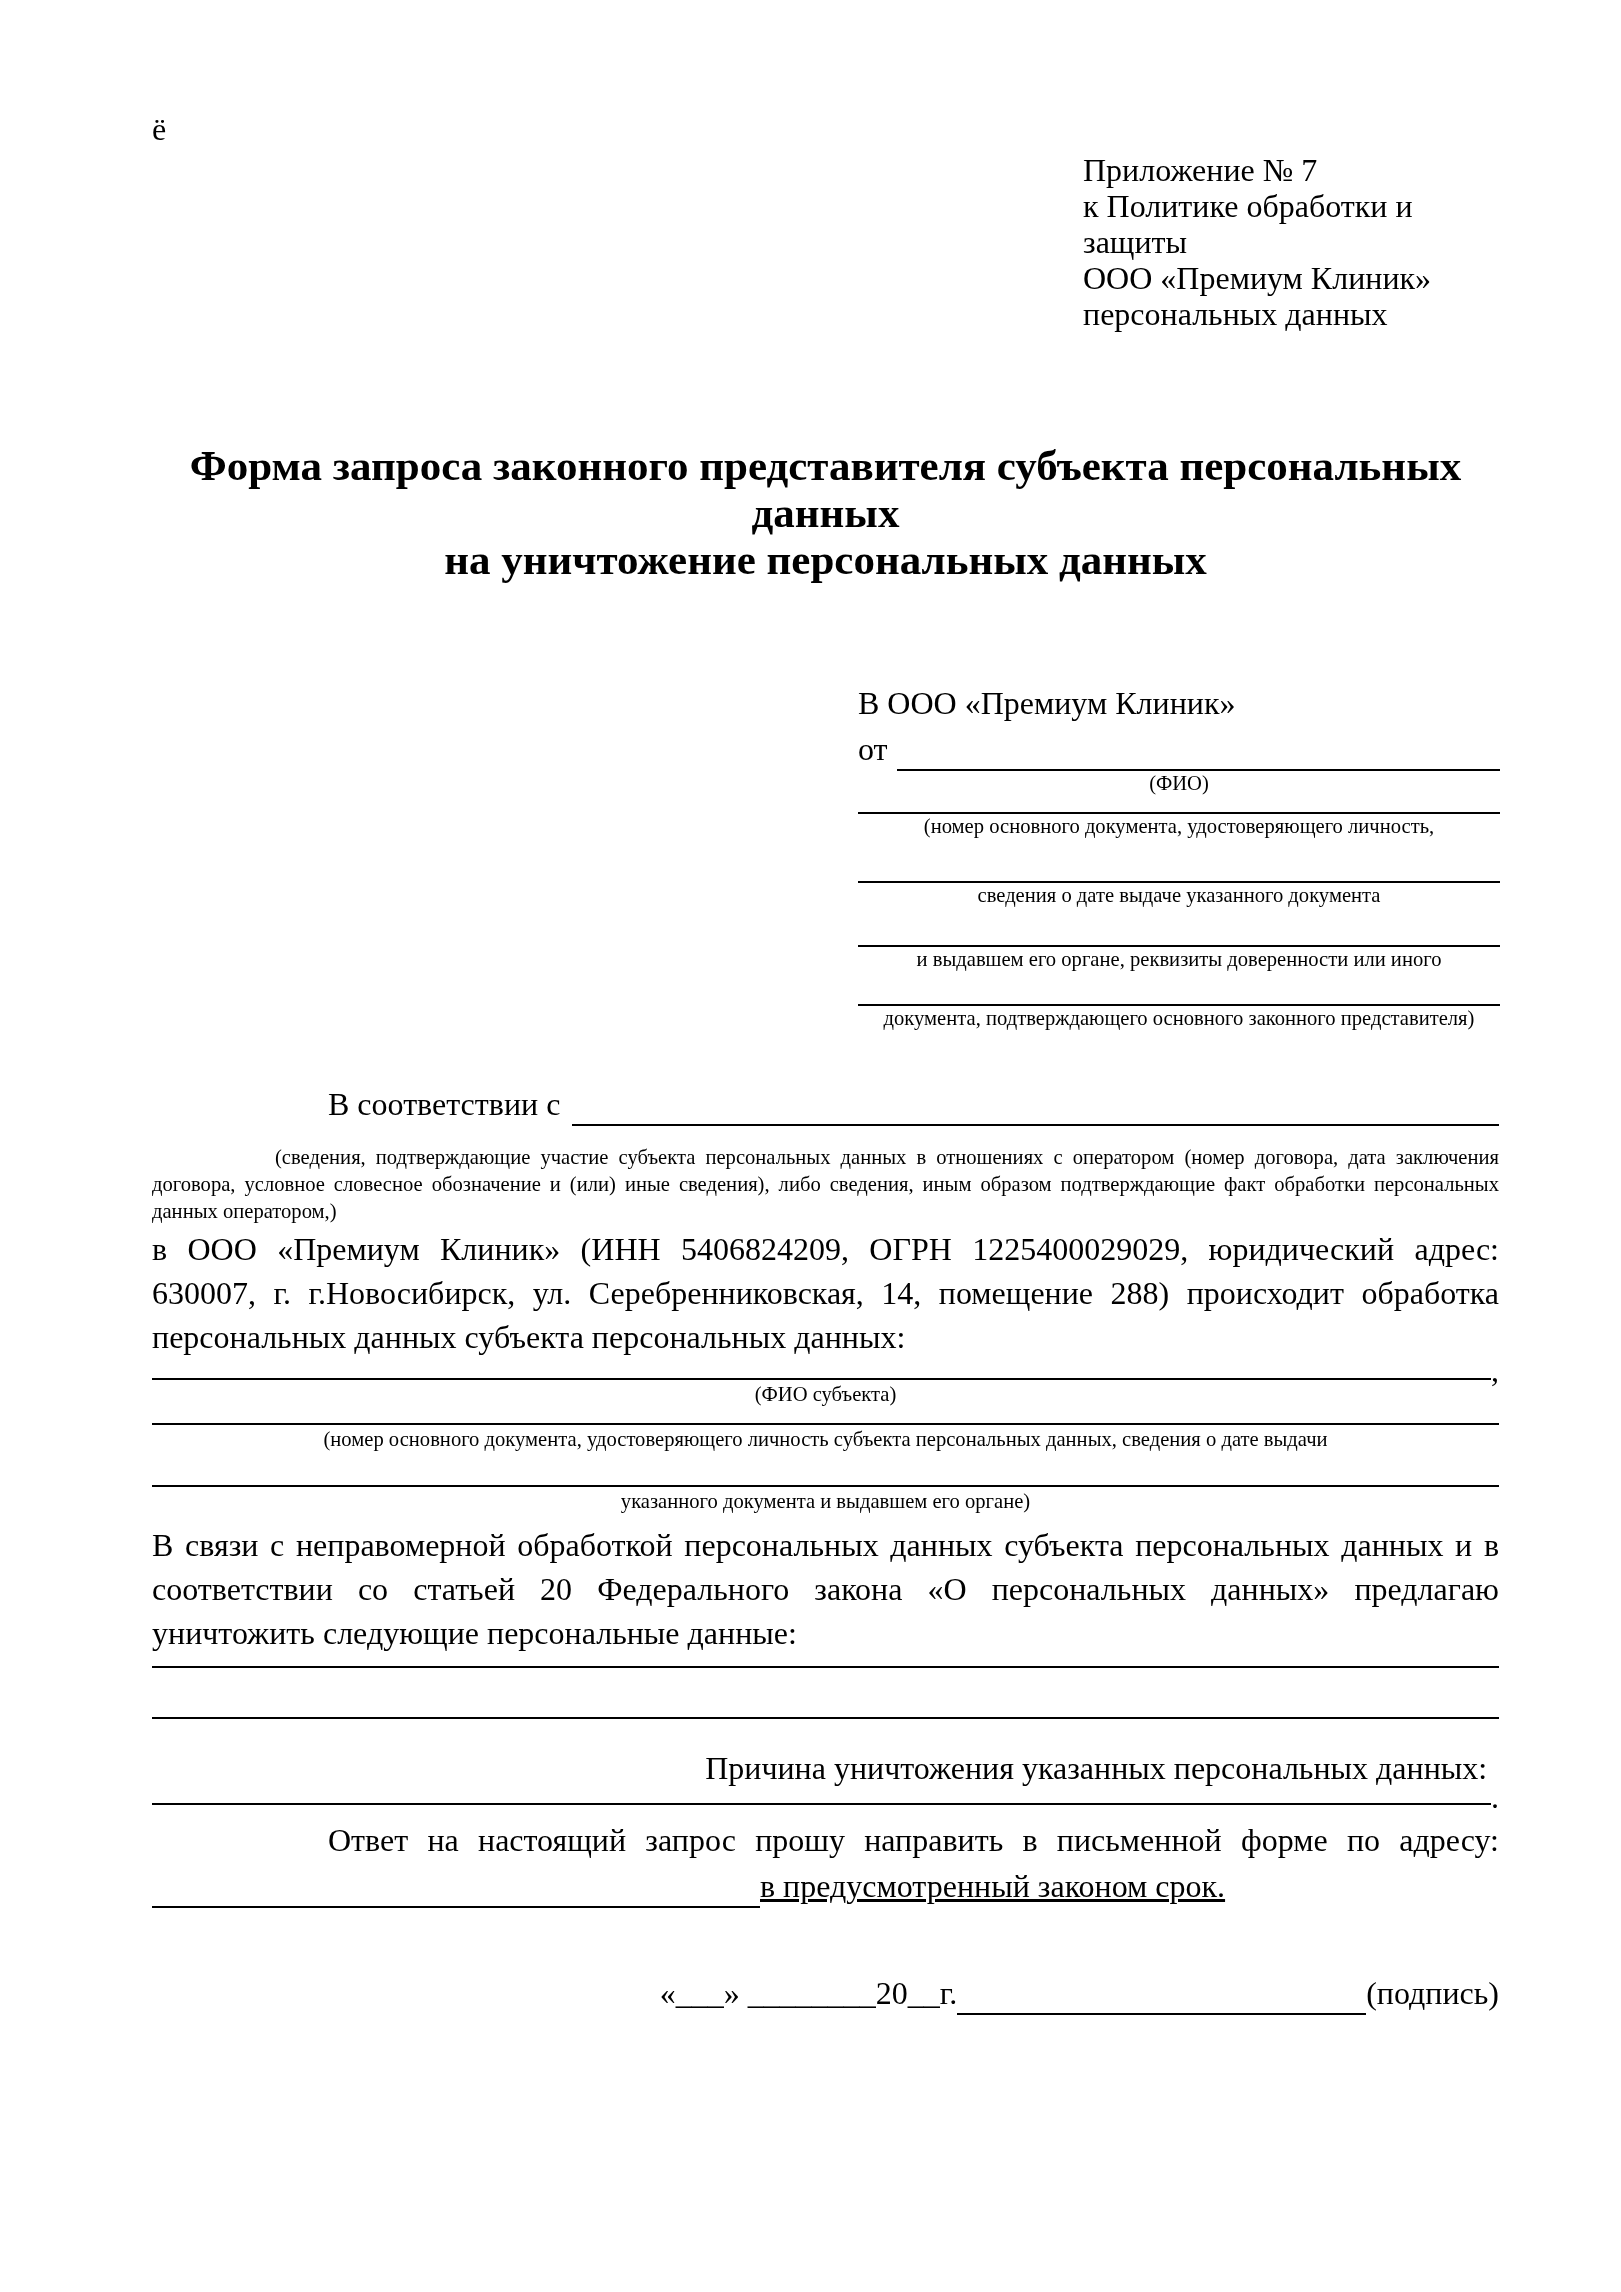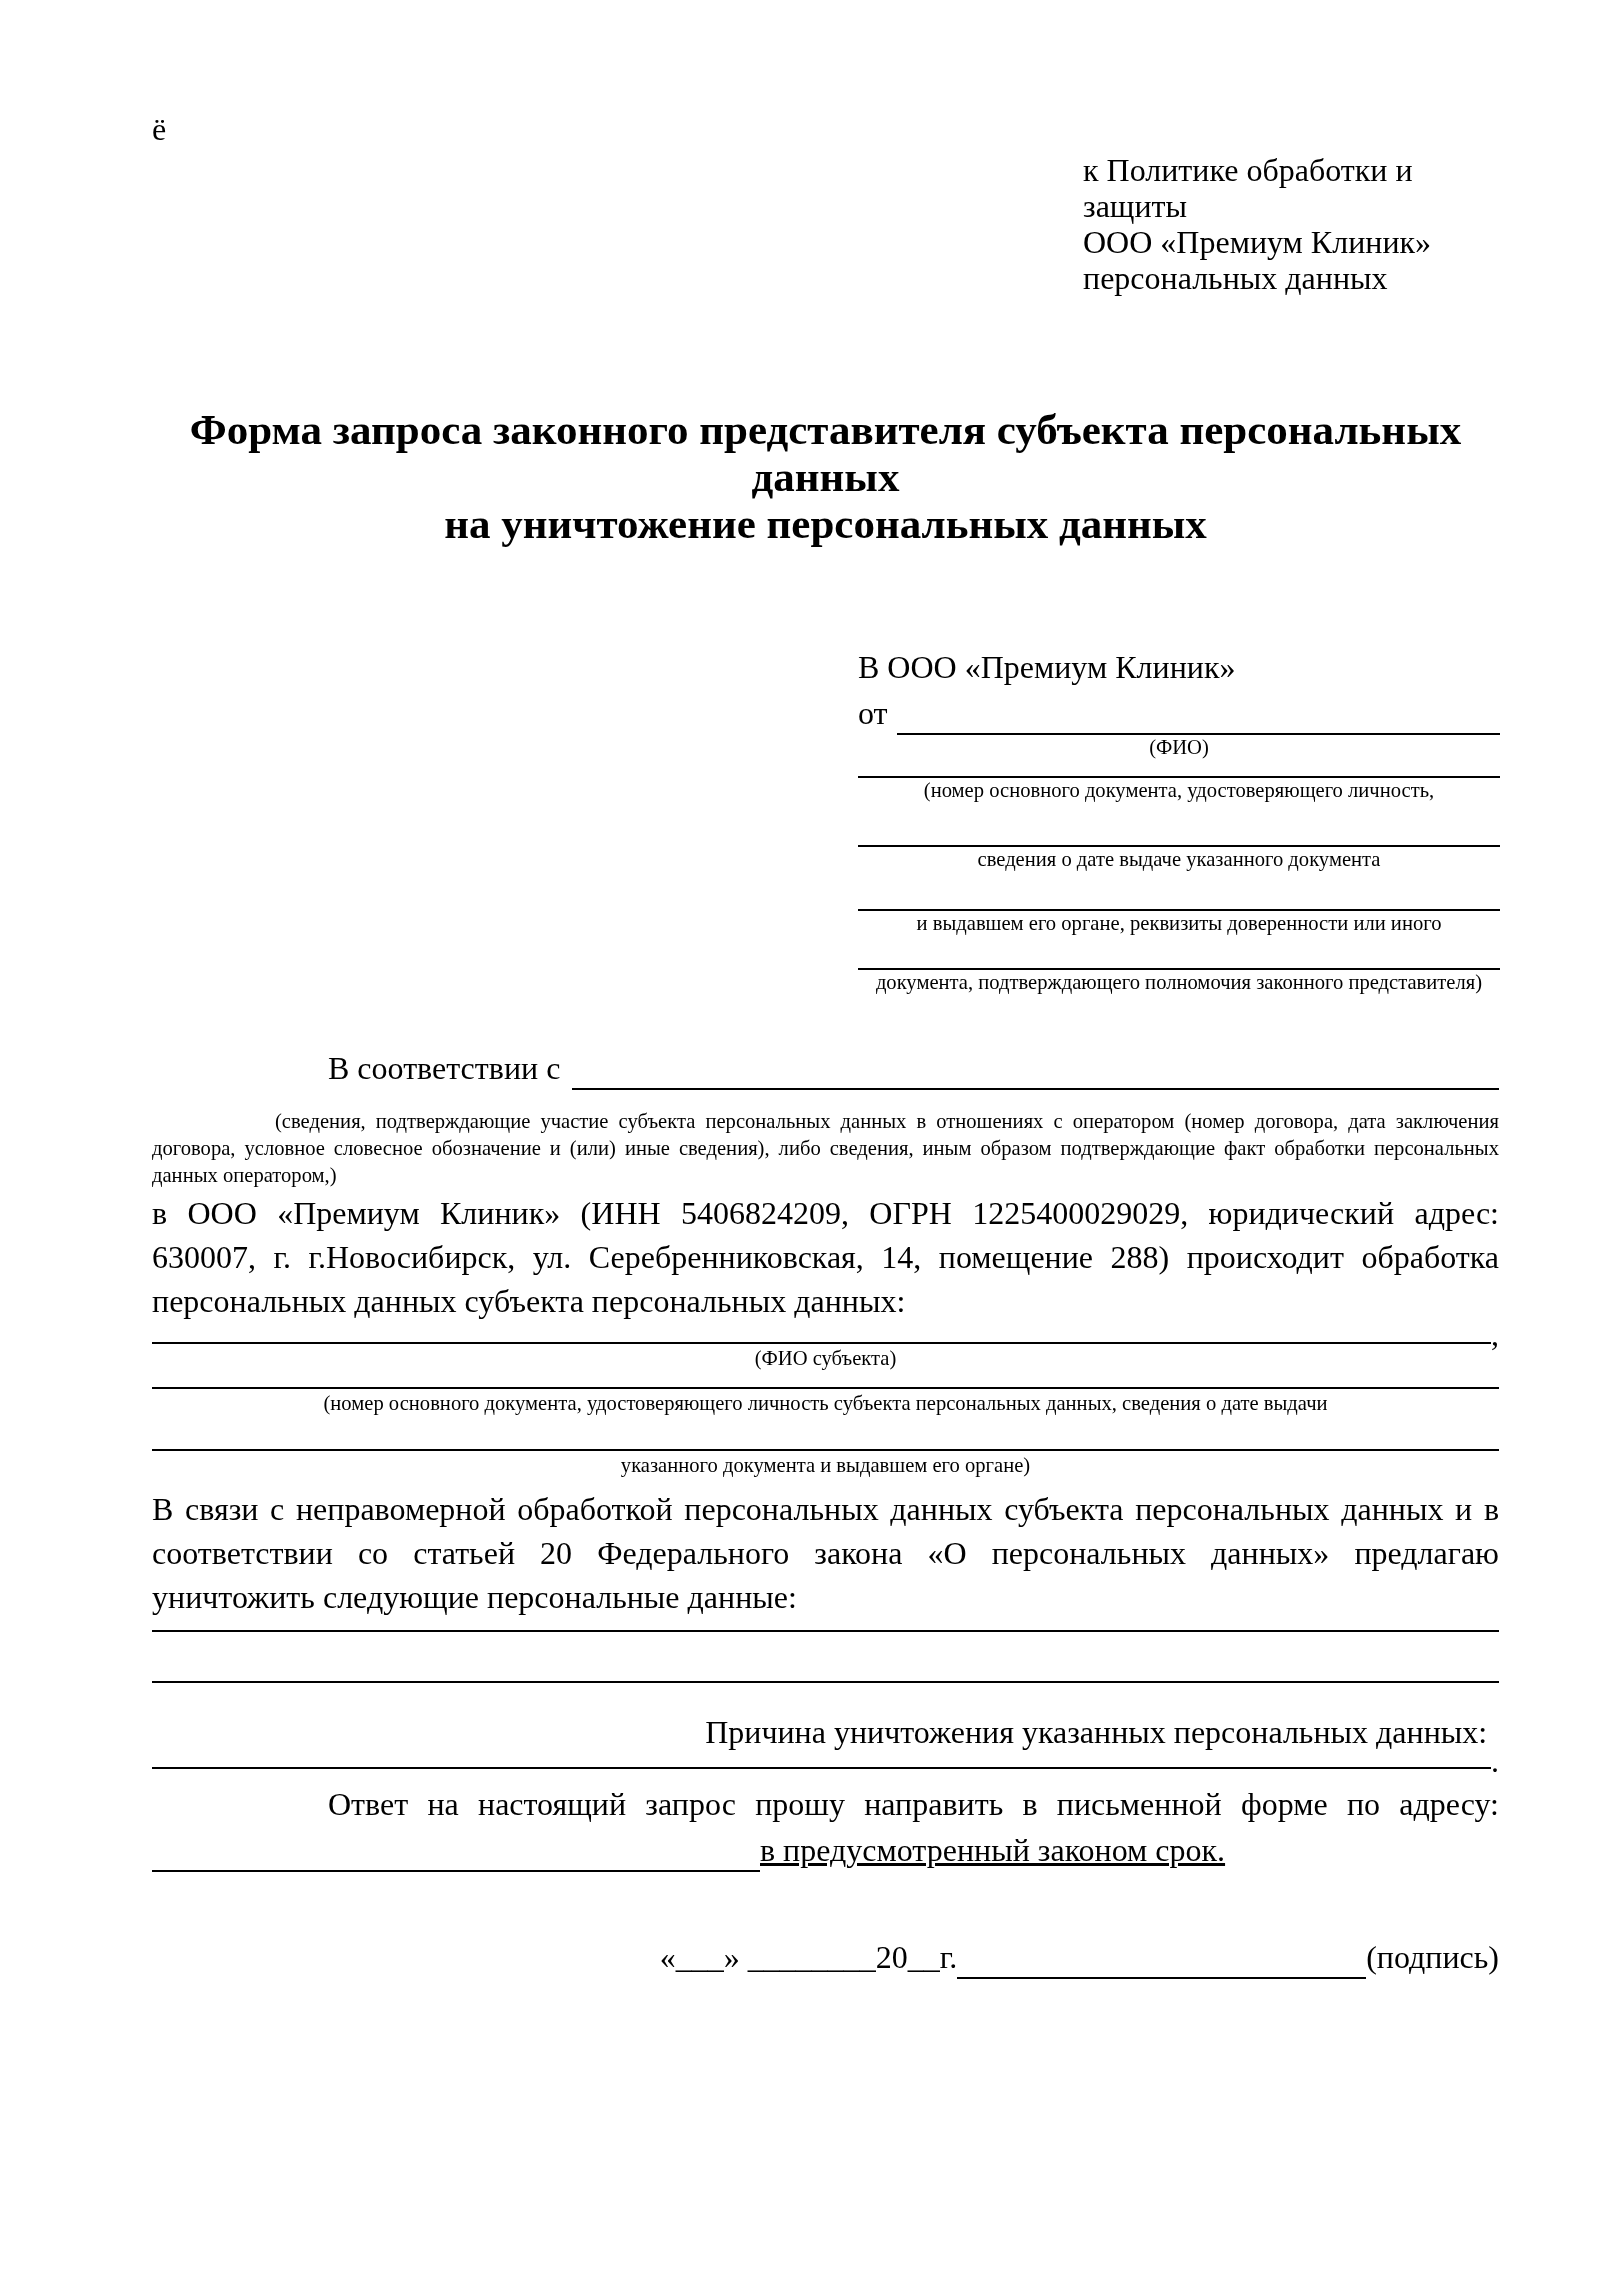--- a/index.html
+++ b/index.html
@@ -53,20 +53,21 @@
   .sig-line { width:409px; border-bottom:2.9px solid #000; height:0; }
 </style>
 </head>
 <body>
 
 <div class="page">
 
   <div class="stray">ё</div>
 
   <div class="header">
+    <div>Приложение № 7</div>
     <div>к Политике обработки и защиты</div>
     <div>ООО «Премиум Клиник»</div>
     <div>персональных данных</div>
   </div>
 
   <div class="title">
     <div>Форма запроса законного представителя субъекта персональных данных</div>
     <div>на уничтожение персональных данных</div>
   </div>
 
@@ -81,21 +82,21 @@
     <div class="wline l1"></div>
     <div class="cap">(номер основного документа, удостоверяющего личность,</div>
 
     <div class="wline l2"></div>
     <div class="cap">сведения о дате выдаче указанного документа</div>
 
     <div class="wline l3"></div>
     <div class="cap">и выдавшем его органе, реквизиты доверенности или иного</div>
 
     <div class="wline l4"></div>
-    <div class="cap">документа, подтверждающего полномочия законного представителя)</div>
+    <div class="cap">документа, подтверждающего основного законного представителя)</div>
   </div>
 
   <div class="flexline accordance">
     <span class="lbl">В соответствии с</span>
     <span class="fill"></span>
   </div>
   <div class="acc-cap">(сведения, подтверждающие участие субъекта персональных данных в отношениях с оператором (номер договора, дата заключения договора, условное словесное обозначение и (или) иные сведения), либо сведения, иным образом подтверждающие факт обработки персональных данных оператором,)</div>
 
   <div class="para-just operator">в ООО «Премиум Клиник» (ИНН 5406824209, ОГРН 1225400029029, юридический адрес: 630007, г. г.Новосибирск, ул. Серебренниковская, 14, помещение 288) происходит обработка персональных данных субъекта персональных данных:</div>
 

